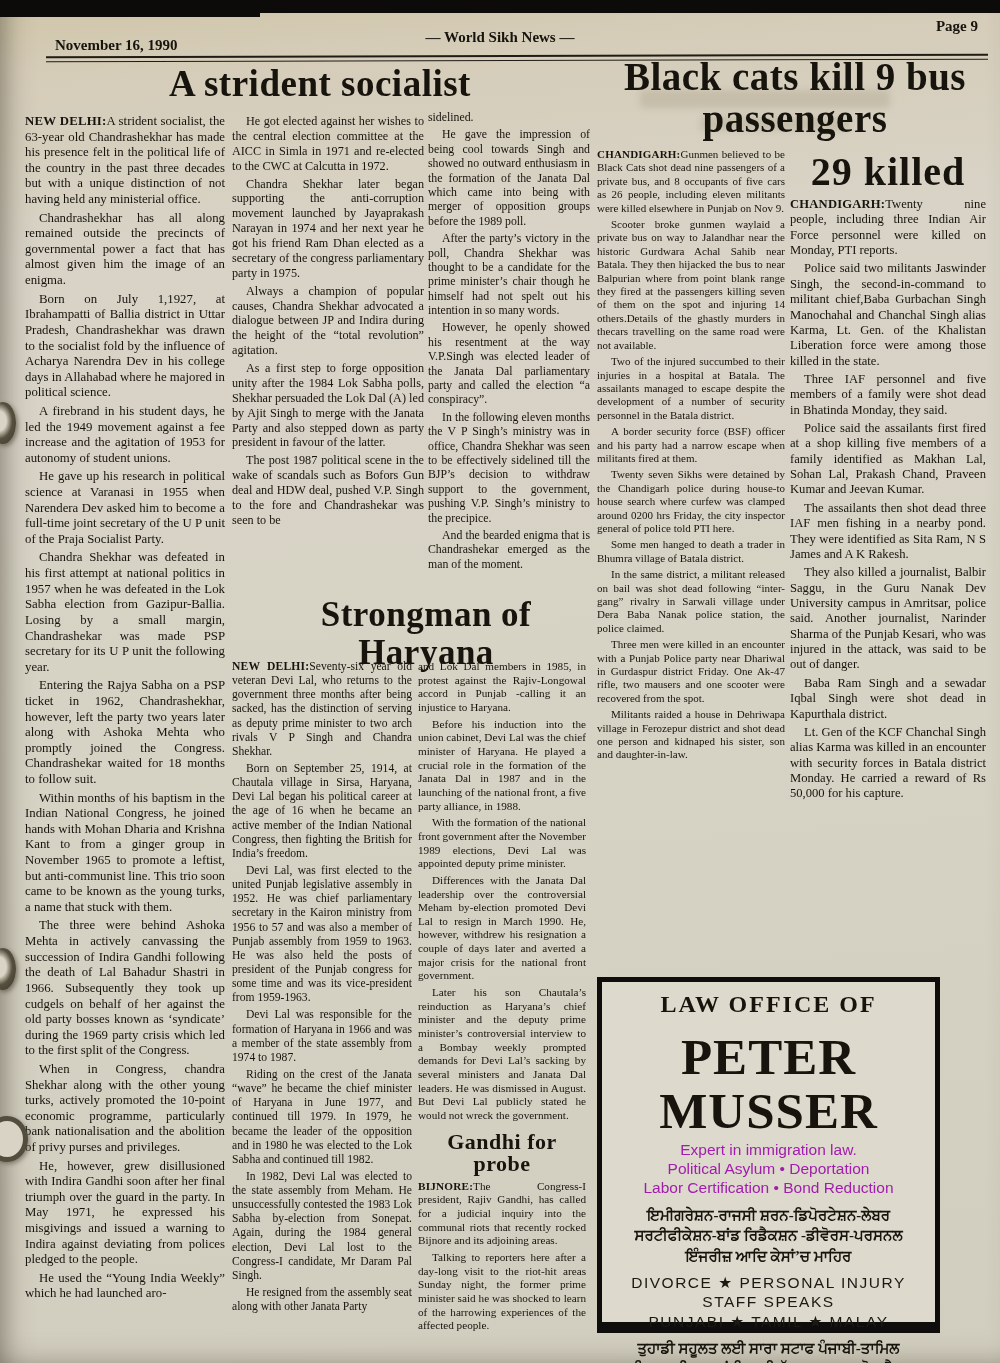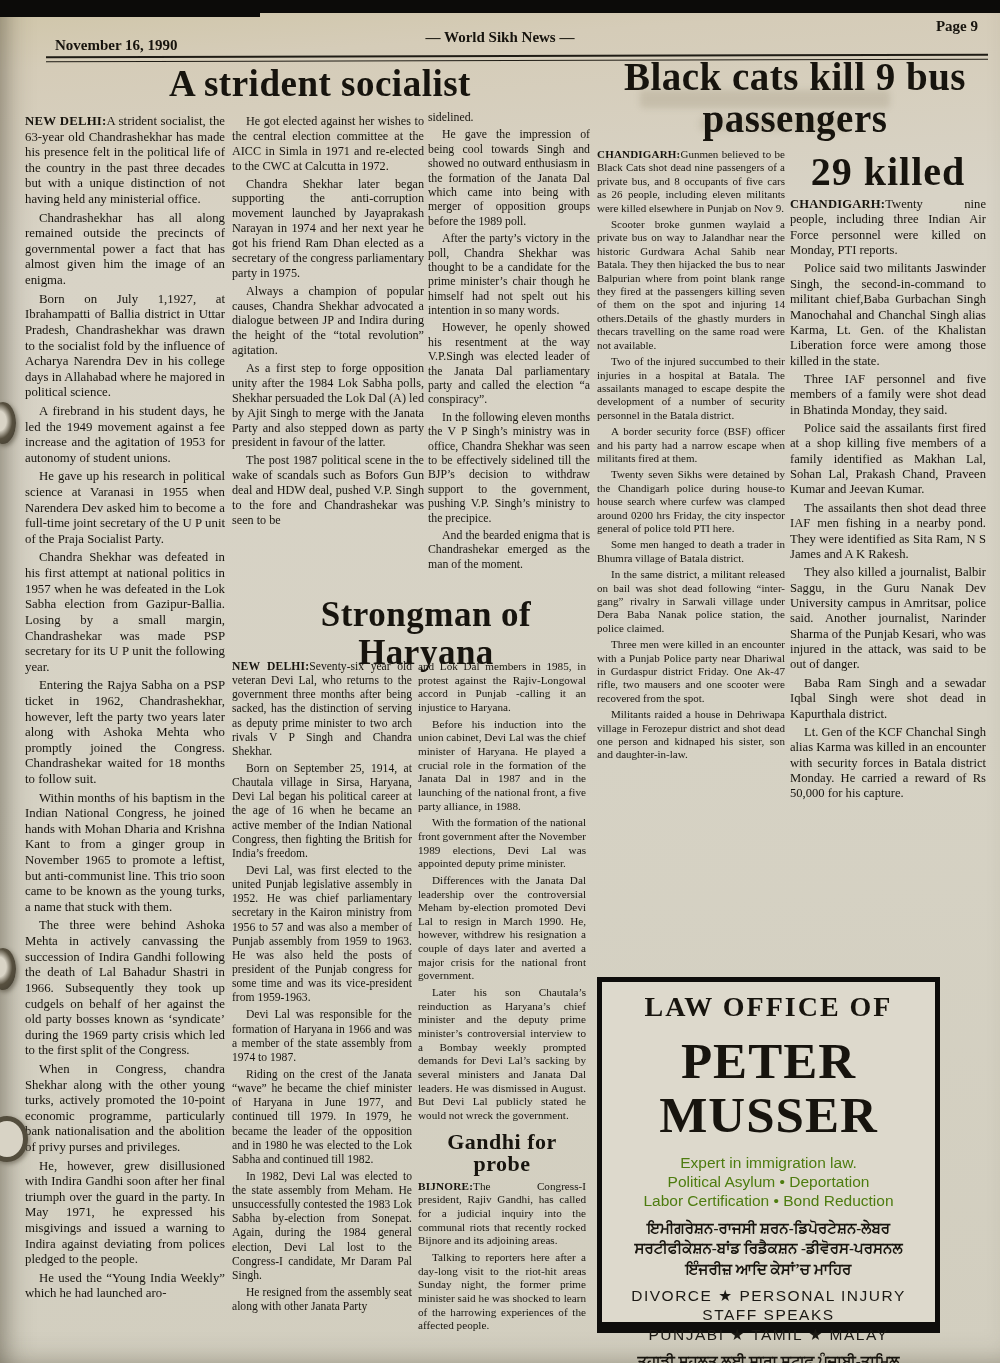--- a/index.html
+++ b/index.html
@@ -23,24 +23,24 @@
   .sub-xl{font-size:40px;letter-spacing:1px;}
   .sub-md{font-size:22px;letter-spacing:.5px;margin-top:8px;}
   .hole{position:absolute;}
   .hole-a{left:-10px;width:26px;height:42px;border-radius:50%;background:radial-gradient(ellipse at 35% 45%, #d9d4c6 0 30%, #57503f 55%, #3c372c 100%);box-shadow:2px 2px 4px rgba(60,54,38,.5);}
   .hole-b{left:-14px;width:32px;height:36px;border-radius:50%;border:5px solid #534d3d;background:#d8d3c5;box-shadow:2px 2px 4px rgba(60,54,38,.45);}
   .adbox{
     position:absolute;left:597px;top:977px;width:343px;height:356px;box-sizing:border-box;
     border:5px solid #0e0d0b;border-bottom-width:11px;background:#ddd9cc;
     display:flex;flex-direction:column;align-items:center;text-align:center;padding-top:10px;
   }
-  .ad-small{font-weight:bold;font-size:28px;letter-spacing:2px;line-height:1.05;}
+  .ad-small{font-weight:bold;font-size:24px;letter-spacing:2px;line-height:1.05;}
   .ad-name{font-weight:bold;font-size:51px;letter-spacing:1px;line-height:1.05;margin-top:14px;}
   .centerlines p{margin:0;text-indent:0;text-align:center;}
-  .ad-en{font-family:"Liberation Sans", sans-serif;font-size:15.5px;line-height:1.22;margin-top:12px;color:#4d7c0f;}
+  .ad-en{font-family:"Liberation Sans", sans-serif;font-size:15.5px;line-height:1.22;margin-top:3px;color:#a21caf;}
   .ad-pa{font-weight:bold;font-size:15px;line-height:1.35;margin-top:7px;padding:0 8px;}
   .ad-sv{font-family:"Liberation Sans", sans-serif;font-size:15.5px;letter-spacing:1.5px;line-height:1.25;margin-top:7px;color:#1b1914;}
   .ad-call{font-family:Liberation Sans, sans-serif;font-weight:bold;font-size:19.5px;margin-top:8px;letter-spacing:.5px;}
   .ad-fax{font-family:"Liberation Sans", sans-serif;font-weight:bold;font-size:16px;margin-top:1px;letter-spacing:.5px;}
 </style>
 </head>
 <body>
 
 <div class="sheet">
 

